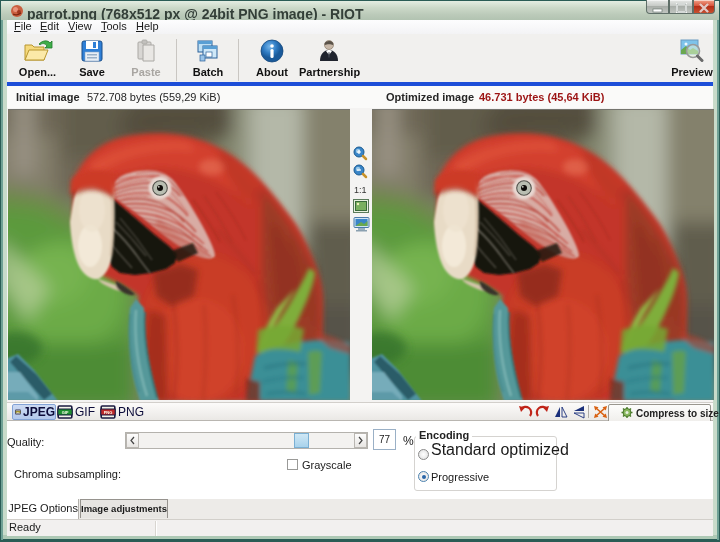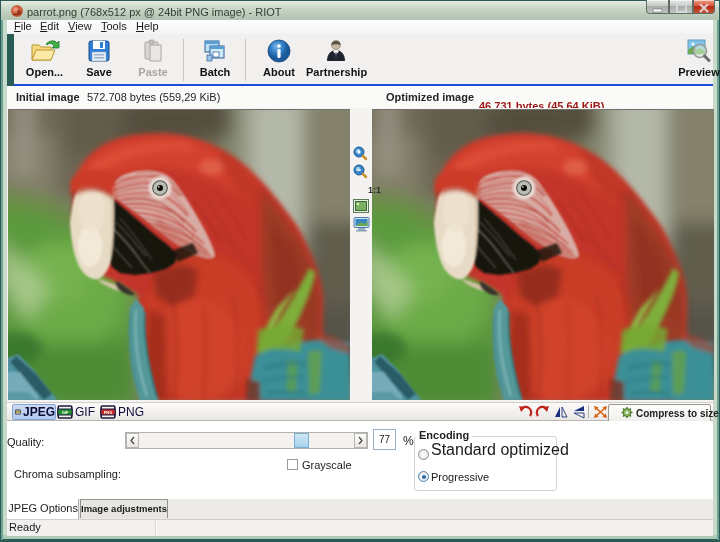--- a/index.html
+++ b/index.html
@@ -4,28 +4,28 @@
 html,body{width:720px;height:542px;overflow:hidden}
 body{font-family:"Liberation Sans",sans-serif;position:relative;background:#f0efed}
 .abs{position:absolute}
 #frame{position:absolute;inset:0;background:#2a5c55}
 #frameL{position:absolute;left:1px;top:1px;width:2px;bottom:2px;background:#6fa195}
 #frameR{position:absolute;right:1px;top:1px;width:2px;bottom:2px;background:#6fa195}
 #frameLi{position:absolute;left:3px;top:18px;width:4px;bottom:6px;background:#c8dbca}
 #frameRi{position:absolute;right:3px;top:18px;width:4px;bottom:6px;background:#c8dbca}
 #frameB{position:absolute;left:3px;right:3px;bottom:3px;height:4px;background:#aec9b5}
 #title{position:absolute;left:1px;top:1px;right:1px;height:19px;background:linear-gradient(#e4ede2,#ccd9c9 35%,#bccbba 70%,#b2c3b1)}
-#title .txt{position:absolute;left:26px;top:5px;font-size:11px;font-weight:normal;color:#333f38}
+#title .txt{position:absolute;left:26px;top:5px;font-size:14px;font-weight:bold;color:#333f38}
 .wbtn{position:absolute;top:0;height:14px;border:1px solid #5f6f68;border-top:none;box-shadow:inset 0 1px 0 rgba(255,255,255,.55)}
 #bmin{left:646px;width:23px;border-radius:0 0 0 4px;background:linear-gradient(#e6e8e6,#c6cac6 45%,#a9aea9 50%,#c0c5c0)}
 #bmax{left:669px;width:24px;background:linear-gradient(#e6e8e6,#c6cac6 45%,#a9aea9 50%,#c0c5c0)}
 #bclose{left:693px;width:22px;border-radius:0 0 4px 0;background:linear-gradient(#f0a088,#d9543a 45%,#b52d16 50%,#c8502f)}
 #menubar{position:absolute;left:7px;right:7px;top:20px;height:14px;background:linear-gradient(#fdfdfe,#f3f3f5);font-size:11px;color:#1a1a1a}
 #menubar span{position:absolute;top:0px}
-#toolbar{position:absolute;left:14px;right:7px;top:34px;height:52px;background:#f1f0ee;border-bottom:2px solid #1d4ed8}
+#toolbar{position:absolute;left:7px;right:7px;top:34px;height:52px;background:#f1f0ee;border-bottom:4px solid #1d4ed8}
 .tbtn{position:absolute;top:5px;text-align:center;font-size:11px;font-weight:bold;color:#111}
 .tbtn .cap{display:block;margin-top:3px}
 .tbtn svg{display:block;margin:0 auto}
 .tsep{position:absolute;top:5px;height:42px;width:1px;background:#c9c6c2}
 #labelbar{position:absolute;left:7px;right:7px;top:86px;height:22px;background:#fafaf9;font-size:11px;color:#262626}
 #photorow{position:absolute;left:7px;right:7px;top:108px;height:294px;background:#f4f3f2}
 .photo{position:absolute;top:1px;width:342px;height:291px;border-top:1px solid #74746e;overflow:hidden}
 .photo svg{display:block}
 #midicons{position:absolute;left:351px;top:108px;width:20px;height:294px;font-size:9px}
 #midicons svg{position:absolute;left:2px}
@@ -164,21 +164,21 @@
    <circle cx="13" cy="12" r="6.5" fill="#dff0d8" fill-opacity=".55" stroke="#9a9a9a" stroke-width="1.6"></circle>
    <path d="M17.5,17 L22,21.5" stroke="#6a6a6a" stroke-width="3" stroke-linecap="round"></path>
   </svg>
       <span class="cap">Preview</span>
     </div>
 </div>
 <div id="labelbar">
  <b class="abs" style="left:9px;top:5px">Initial image</b>
  <span class="abs" style="left:80px;top:5px">572.708 bytes (559,29 KiB)</span>
  <b class="abs" style="left:379px;top:5px">Optimized image</b>
- <b class="abs" style="left:472px;top:14px;color:#9c1414">46.731 bytes (45,64 KiB)</b>
+ <b class="abs" style="left:472px;top:5px;color:#9c1414">46.731 bytes (45,64 KiB)</b>
 </div>
 <div id="photorow">
  <div class="photo" style="left:1px">
       <svg width="342" height="291" viewBox="0 0 342 291">
 <defs>
 <filter id="b9" x="-30%" y="-30%" width="160%" height="160%">
             <feGaussianBlur stdDeviation="9"></feGaussianBlur>
           </filter>
 <filter id="b5" x="-30%" y="-30%" width="160%" height="160%">
             <feGaussianBlur stdDeviation="5"></feGaussianBlur>
@@ -495,21 +495,21 @@
       <circle cx="5" cy="5" r="2.2" fill="#9ac8e8"></circle>
       <path d="M4,6 L8,6 M6,4 L6,8" stroke="#fff" stroke-width="1.2"></path>
       <path d="M10,10 L13,13" stroke="#c8922a" stroke-width="2.5" stroke-linecap="round"></path>
     </svg>
  <svg style="top:56px" width="15" height="15" viewBox="0 0 15 15">
       <circle cx="6" cy="6" r="5" fill="#3a85c8" stroke="#1a5a90" stroke-width="1"></circle>
       <circle cx="5" cy="5" r="2.2" fill="#9ac8e8"></circle>
       <path d="M4,6 L8,6" stroke="#fff" stroke-width="1.2"></path>
       <path d="M10,10 L13,13" stroke="#c8922a" stroke-width="2.5" stroke-linecap="round"></path>
     </svg>
- <div class="abs" style="left:17px;top:77px;font-size:9px;font-weight:bold;color:#333">1:1</div>
+ <div class="abs" style="left:3px;top:77px;font-size:9px;font-weight:normal;color:#333">1:1</div>
  <svg style="top:91px" width="16" height="14" viewBox="0 0 16 14">
       <rect x="0.5" y="0.5" width="15" height="13" fill="#e8f0e0" stroke="#5a7a5a"></rect>
       <rect x="2.5" y="2.5" width="11" height="9" fill="#7ab060" stroke="#3a6a3a"></rect>
       <circle cx="5" cy="5" r="1.2" fill="#f0f0c0"></circle>
     </svg>
  <svg style="top:109px" width="17" height="15" viewBox="0 0 17 15">
       <rect x="1" y="0.5" width="15" height="10" rx="1" fill="#cfe4f4" stroke="#4a7aa8"></rect>
       <rect x="2.5" y="2" width="12" height="7" fill="#3a85c8"></rect>
       <path d="M2.5,9 L8,5 L11,7 L14.5,4 L14.5,9 Z" fill="#6aa84f"></path>
       <rect x="5" y="11" width="7" height="2" fill="#9ab0c0"></rect>

